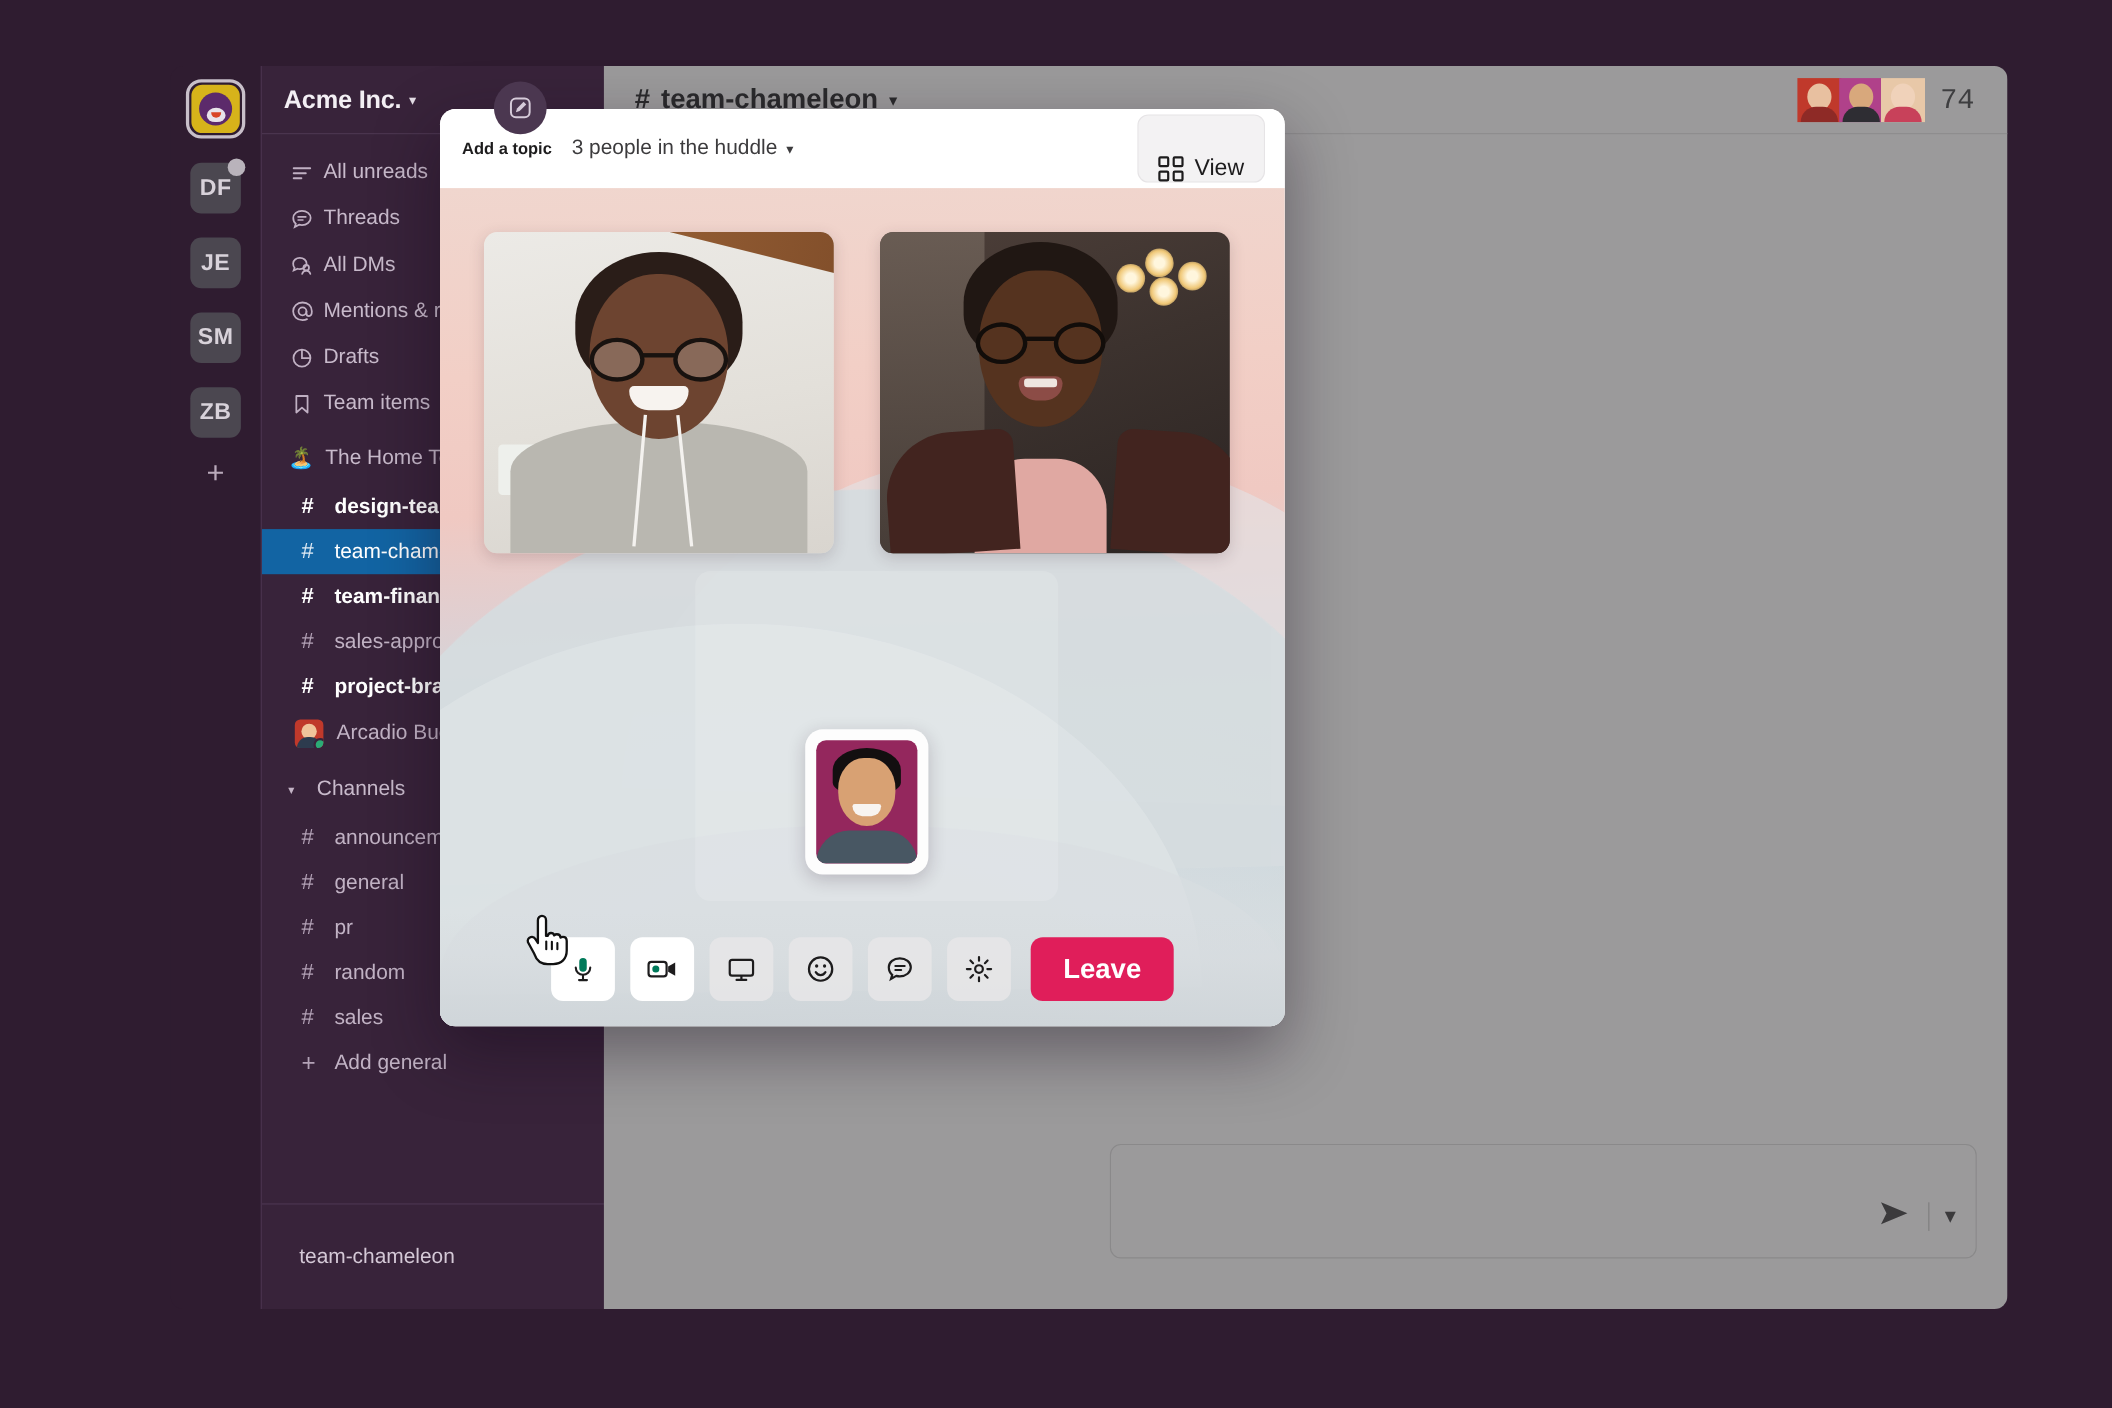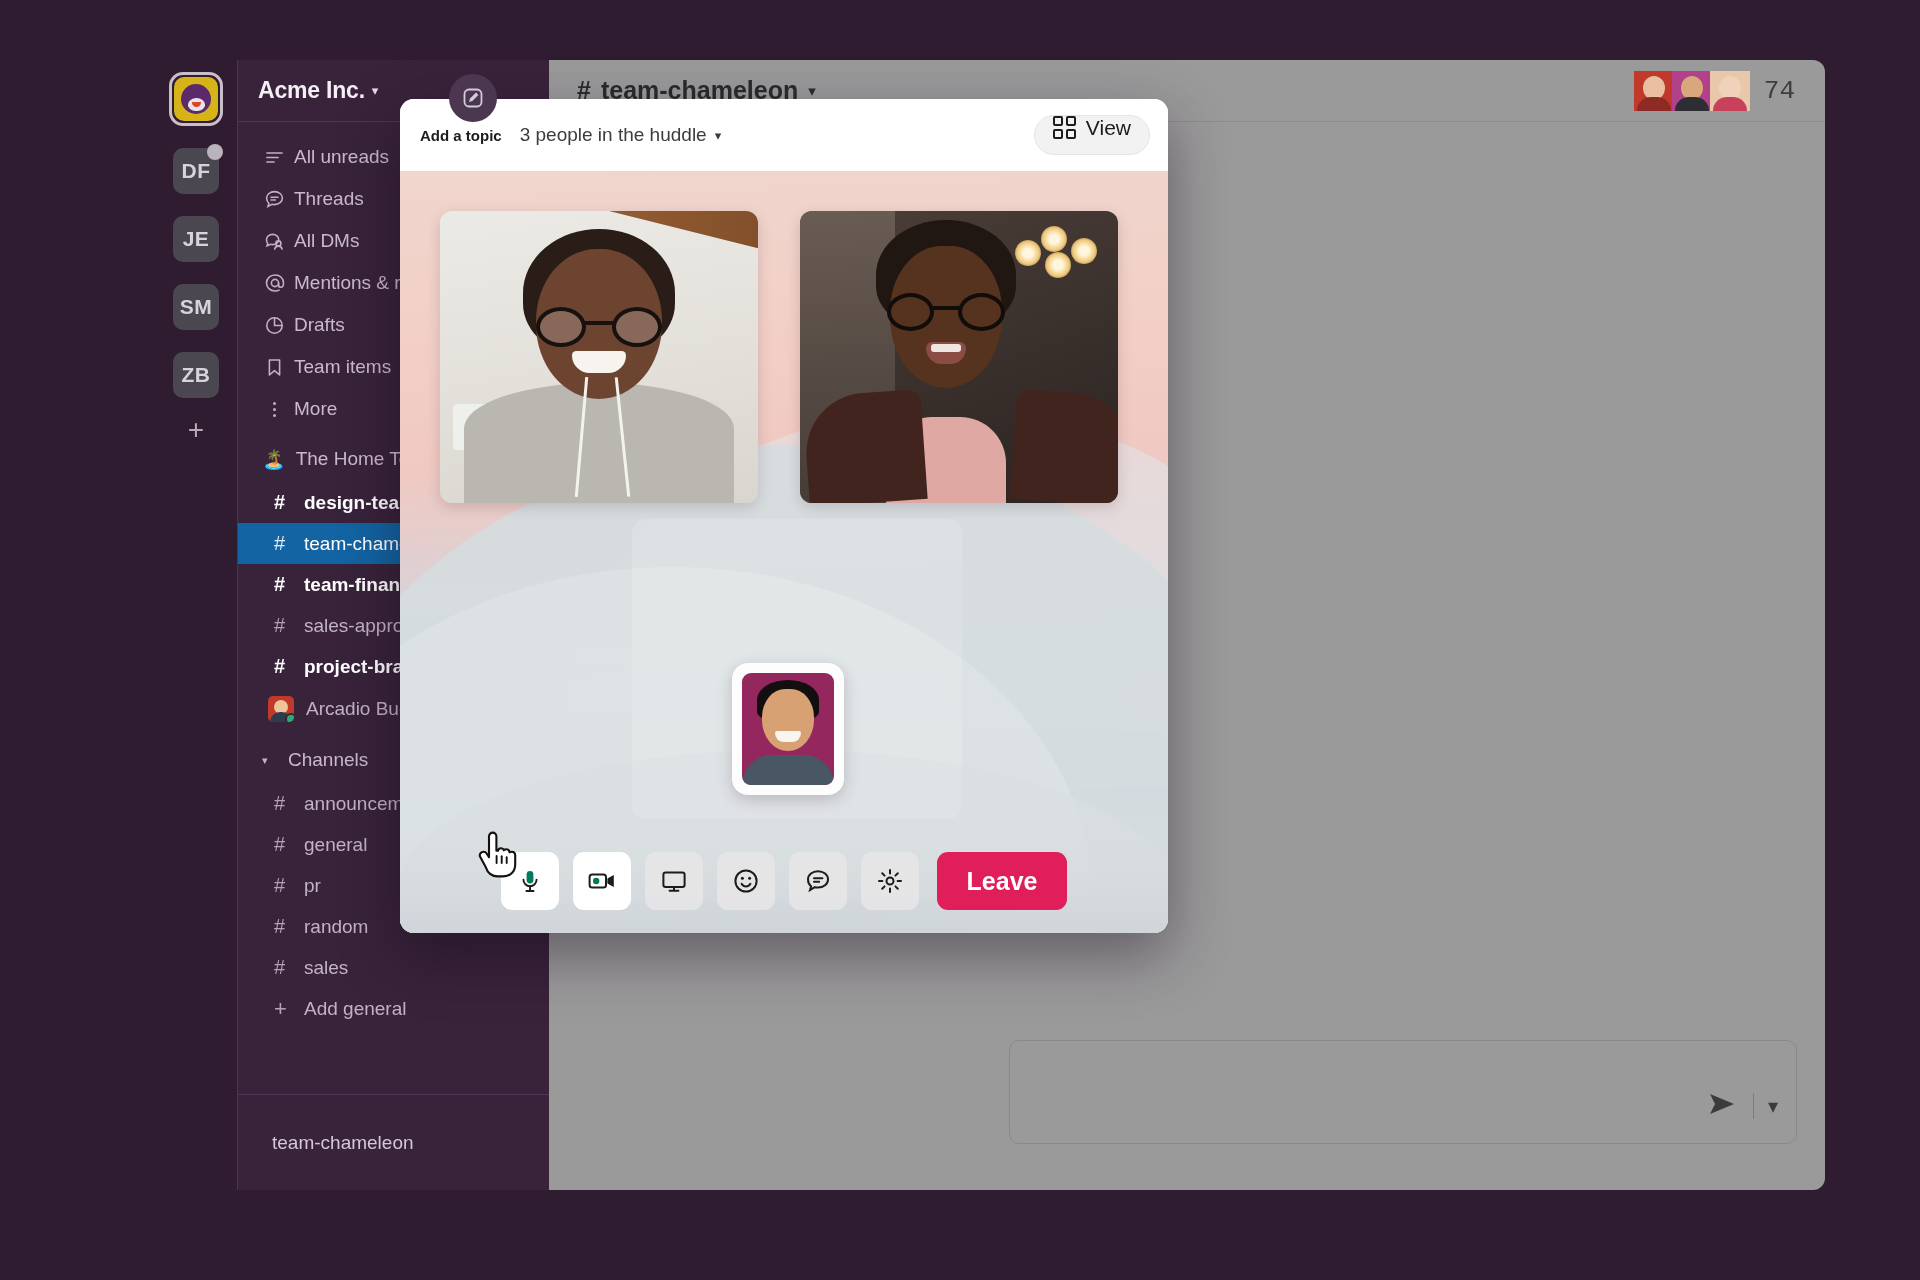--- a/index.html
+++ b/index.html
@@ -276,23 +276,23 @@
   #huddle-top-left {
     display: flex; align-items: baseline; gap: 18px;
   }
   #topic { font-size: 15px; font-weight: bold; color: #1d1c1d; }
   #people-count {
     font-size: 19px; color: #3c3b3d;
     display: flex; align-items: center; gap: 8px;
   }
   #people-count .chev { font-size: 13px; }
   #view-btn {
-    display: flex; align-items: flex-start; gap: 10px;
-    height: 40px; padding: 0 18px;
-    border-radius: 22px;
+    display: flex; align-items: flex-end; gap: 10px;
+    height: 62px; padding: 0 18px;
+    border-radius: 10px;
     background: #f3f2f3;
     border: 1px solid #e6e4e6;
     font-size: 21px; color: #1d1c1d;
   }
   .grid-ico {
     display: grid;
     grid-template-columns: 10px 10px;
     grid-template-rows: 10px 10px;
     gap: 3px;
   }
@@ -703,32 +703,20 @@
 
         <div class="nav-row">
           <span class="ico">
             <svg width="21" height="21" viewBox="0 0 21 21">
                 <path d="M5.4 3h10.2v15L10.5 13.6 5.4 18z" fill="none" stroke="currentColor" stroke-width="1.6" stroke-linejoin="round"></path>
               </svg>
           </span>
           <span class="lbl">Team items</span>
         </div>
 
-        <div class="nav-row">
-          <span class="ico">
-            <svg width="21" height="21" viewBox="0 0 21 21">
-                <g fill="currentColor">
-                  <circle cx="10.5" cy="4.6" r="1.5"></circle>
-                  <circle cx="10.5" cy="10.5" r="1.5"></circle>
-                  <circle cx="10.5" cy="16.4" r="1.5"></circle>
-                </g>
-              </svg>
-          </span>
-          <span class="lbl">More</span>
-        </div>
 
         <div class="sec-head">
           <span class="emoji">🏝️</span>
           <span>The Home Team</span>
         </div>
 
         <div class="ch-row bold">
           <span class="hash">#</span>
           <span>design-team</span>
         </div>

